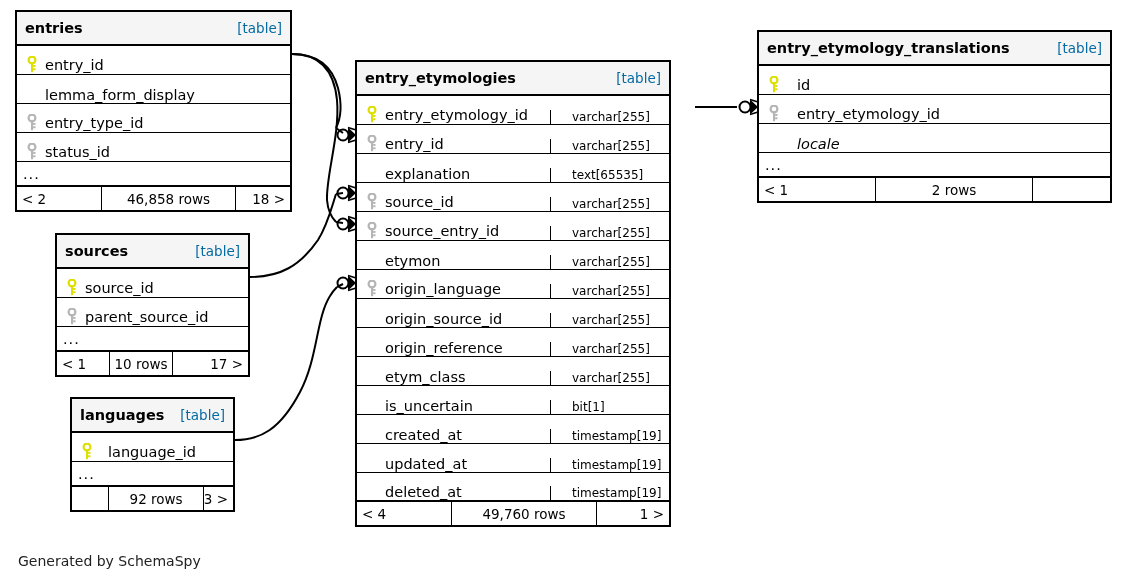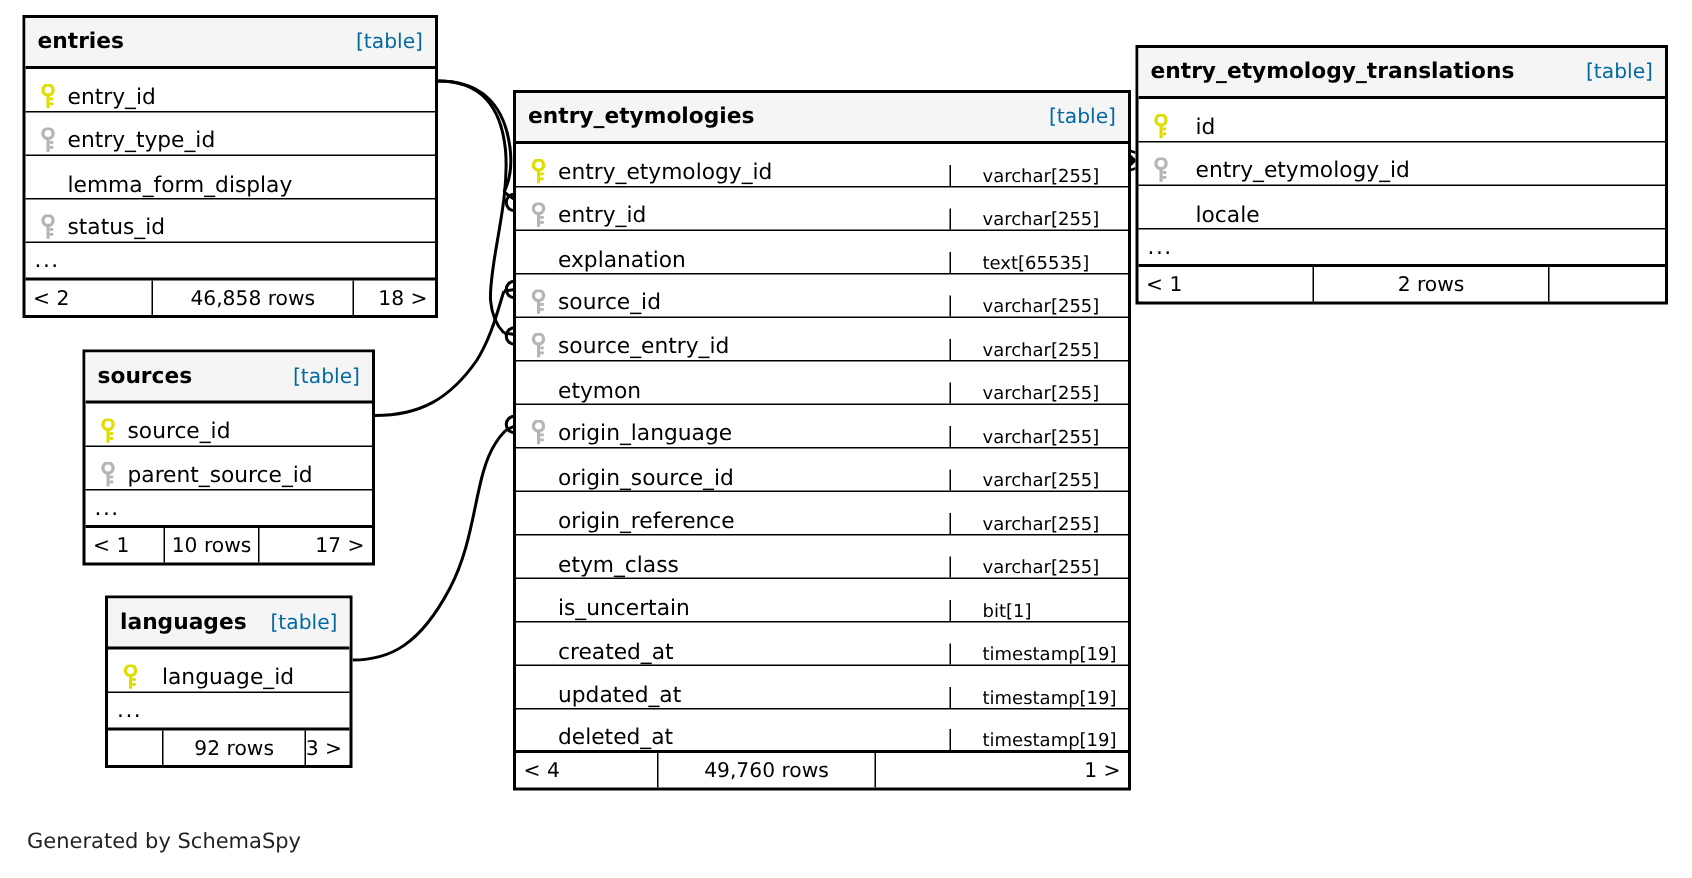--- a/index.html
+++ b/index.html
@@ -206,35 +206,35 @@
                 <rect x="4" y="6.6" width="2.1" height="9.6" fill="#dede00"></rect>
                 <rect x="6.1" y="9" width="2.4" height="1.9" fill="#dede00"></rect>
                 <rect x="6.1" y="12.3" width="2.4" height="1.9" fill="#dede00"></rect>
               </svg>
           </span>
           <span class="col-label">entry_id</span>
         </div>
       </div>
       <div class="col-row">
         <div class="col-left">
+          <span class="keyslot"></span>
+          <span class="col-label">lemma_form_display</span>
+        </div>
+      </div>
+      <div class="col-row">
+        <div class="col-left">
           <span class="keyslot">
             <svg width="10" height="18" viewBox="0 0 10 18">
                 <circle cx="5" cy="4" r="3.4" fill="none" stroke="#b5b5b5" stroke-width="2.2"></circle>
                 <rect x="4" y="6.6" width="2.1" height="9.6" fill="#b5b5b5"></rect>
                 <rect x="6.1" y="9" width="2.4" height="1.9" fill="#b5b5b5"></rect>
                 <rect x="6.1" y="12.3" width="2.4" height="1.9" fill="#b5b5b5"></rect>
               </svg>
           </span>
           <span class="col-label">entry_type_id</span>
-        </div>
-      </div>
-      <div class="col-row">
-        <div class="col-left">
-          <span class="keyslot"></span>
-          <span class="col-label">lemma_form_display</span>
         </div>
       </div>
       <div class="col-row last-col">
         <div class="col-left">
           <span class="keyslot">
             <svg width="10" height="18" viewBox="0 0 10 18">
                 <circle cx="5" cy="4" r="3.4" fill="none" stroke="#b5b5b5" stroke-width="2.2"></circle>
                 <rect x="4" y="6.6" width="2.1" height="9.6" fill="#b5b5b5"></rect>
                 <rect x="6.1" y="9" width="2.4" height="1.9" fill="#b5b5b5"></rect>
                 <rect x="6.1" y="12.3" width="2.4" height="1.9" fill="#b5b5b5"></rect>
@@ -314,21 +314,21 @@
       </div>
     </div>
     <div class="ellipsis-row">...</div>
     <div class="footer-row">
       <div class="foot-cell foot-left" style="width:38px;"></div>
       <div class="foot-cell foot-mid" style="width:100px;">92 rows</div>
       <div class="foot-cell foot-right" style="flex:1 1 auto;">3 &gt;</div>
     </div>
   </div>
 
-  <div class="table-box" style="left:342px; top:60px; width:412px;">
+  <div class="table-box" style="left:355px; top:60px; width:316px;">
     <div class="tbl-header">
       <span class="tbl-name">entry_etymologies</span>
       <span class="tbl-kind">[table]</span>
     </div>
     <div class="tbl-rows">
       <div class="col-row">
         <div class="col-left">
           <span class="keyslot">
             <svg width="10" height="18" viewBox="0 0 10 18">
                 <circle cx="5" cy="4" r="3.4" fill="none" stroke="#dede00" stroke-width="2.2"></circle>
@@ -496,21 +496,21 @@
                 <rect x="6.1" y="9" width="2.4" height="1.9" fill="#b5b5b5"></rect>
                 <rect x="6.1" y="12.3" width="2.4" height="1.9" fill="#b5b5b5"></rect>
               </svg>
           </span>
           <span class="col-label" style="padding-left:14px;">entry_etymology_id</span>
         </div>
       </div>
       <div class="col-row last-col">
         <div class="col-left">
           <span class="keyslot"></span>
-          <span class="col-label" style="padding-left:14px;">locale</span>
+          <span class="col-label" style="padding-left:14px;font-style:italic;">locale</span>
         </div>
       </div>
     </div>
     <div class="ellipsis-row">...</div>
     <div class="footer-row">
       <div class="foot-cell foot-left" style="width:116px;">&lt; 1</div>
       <div class="foot-cell foot-mid" style="width:158px;">2 rows</div>
       <div class="foot-cell foot-right" style="flex:1 1 auto;"></div>
     </div>
   </div>

